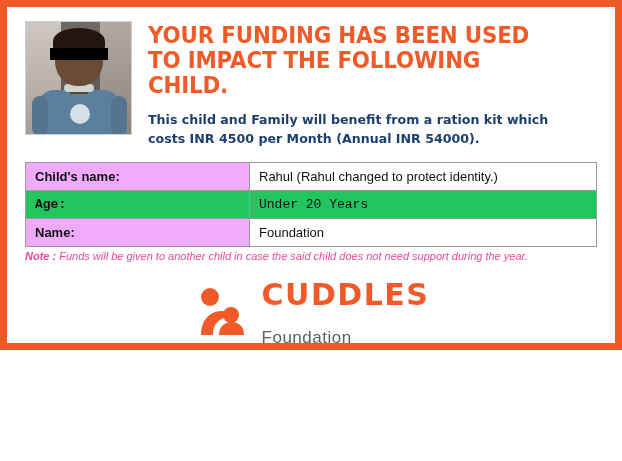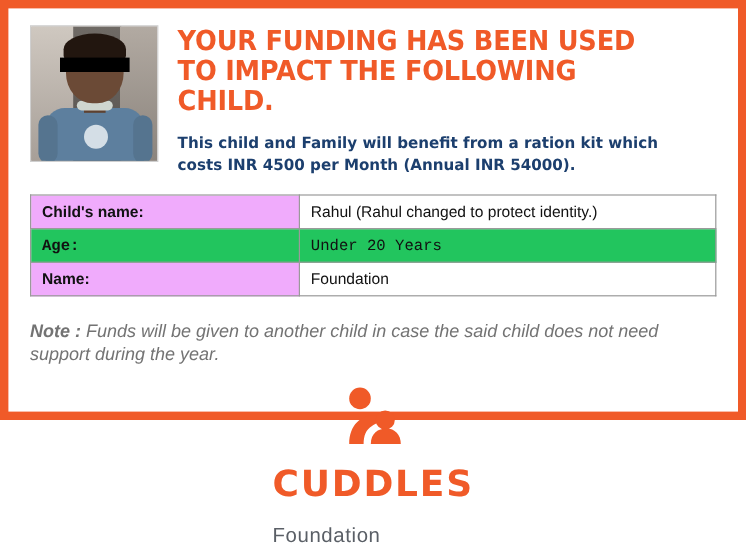--- a/index.html
+++ b/index.html
@@ -162,37 +162,36 @@
     background: #22c55e;
     font-family: Liberation Mono, monospace;
   }
   table.details td.value {
     font-weight: normal;
   }
   .tall .label {
     line-height: 17px;
   }
   .note {
-    margin-top: 20px;
+    margin-top: 0;
     font-style: italic;
-    font-size: 15px;
+    font-size: 11px;
     line-height: 19px;
-    color: #737373;
+    color: #ec4899;
   }
   .note b {
     font-style: italic;
     font-weight: bold;
   }
   .logo {
     margin-top: 14px;
     display: flex;
     align-items: center;
     justify-content: center;
     gap: 13px;
-    flex-direction: column;
   }
   .logo-mark {
     width: 56px;
     height: 56px;
     position: relative;
     flex: 0 0 auto;
   }
   .logo-text {
     line-height: 1;
   }

